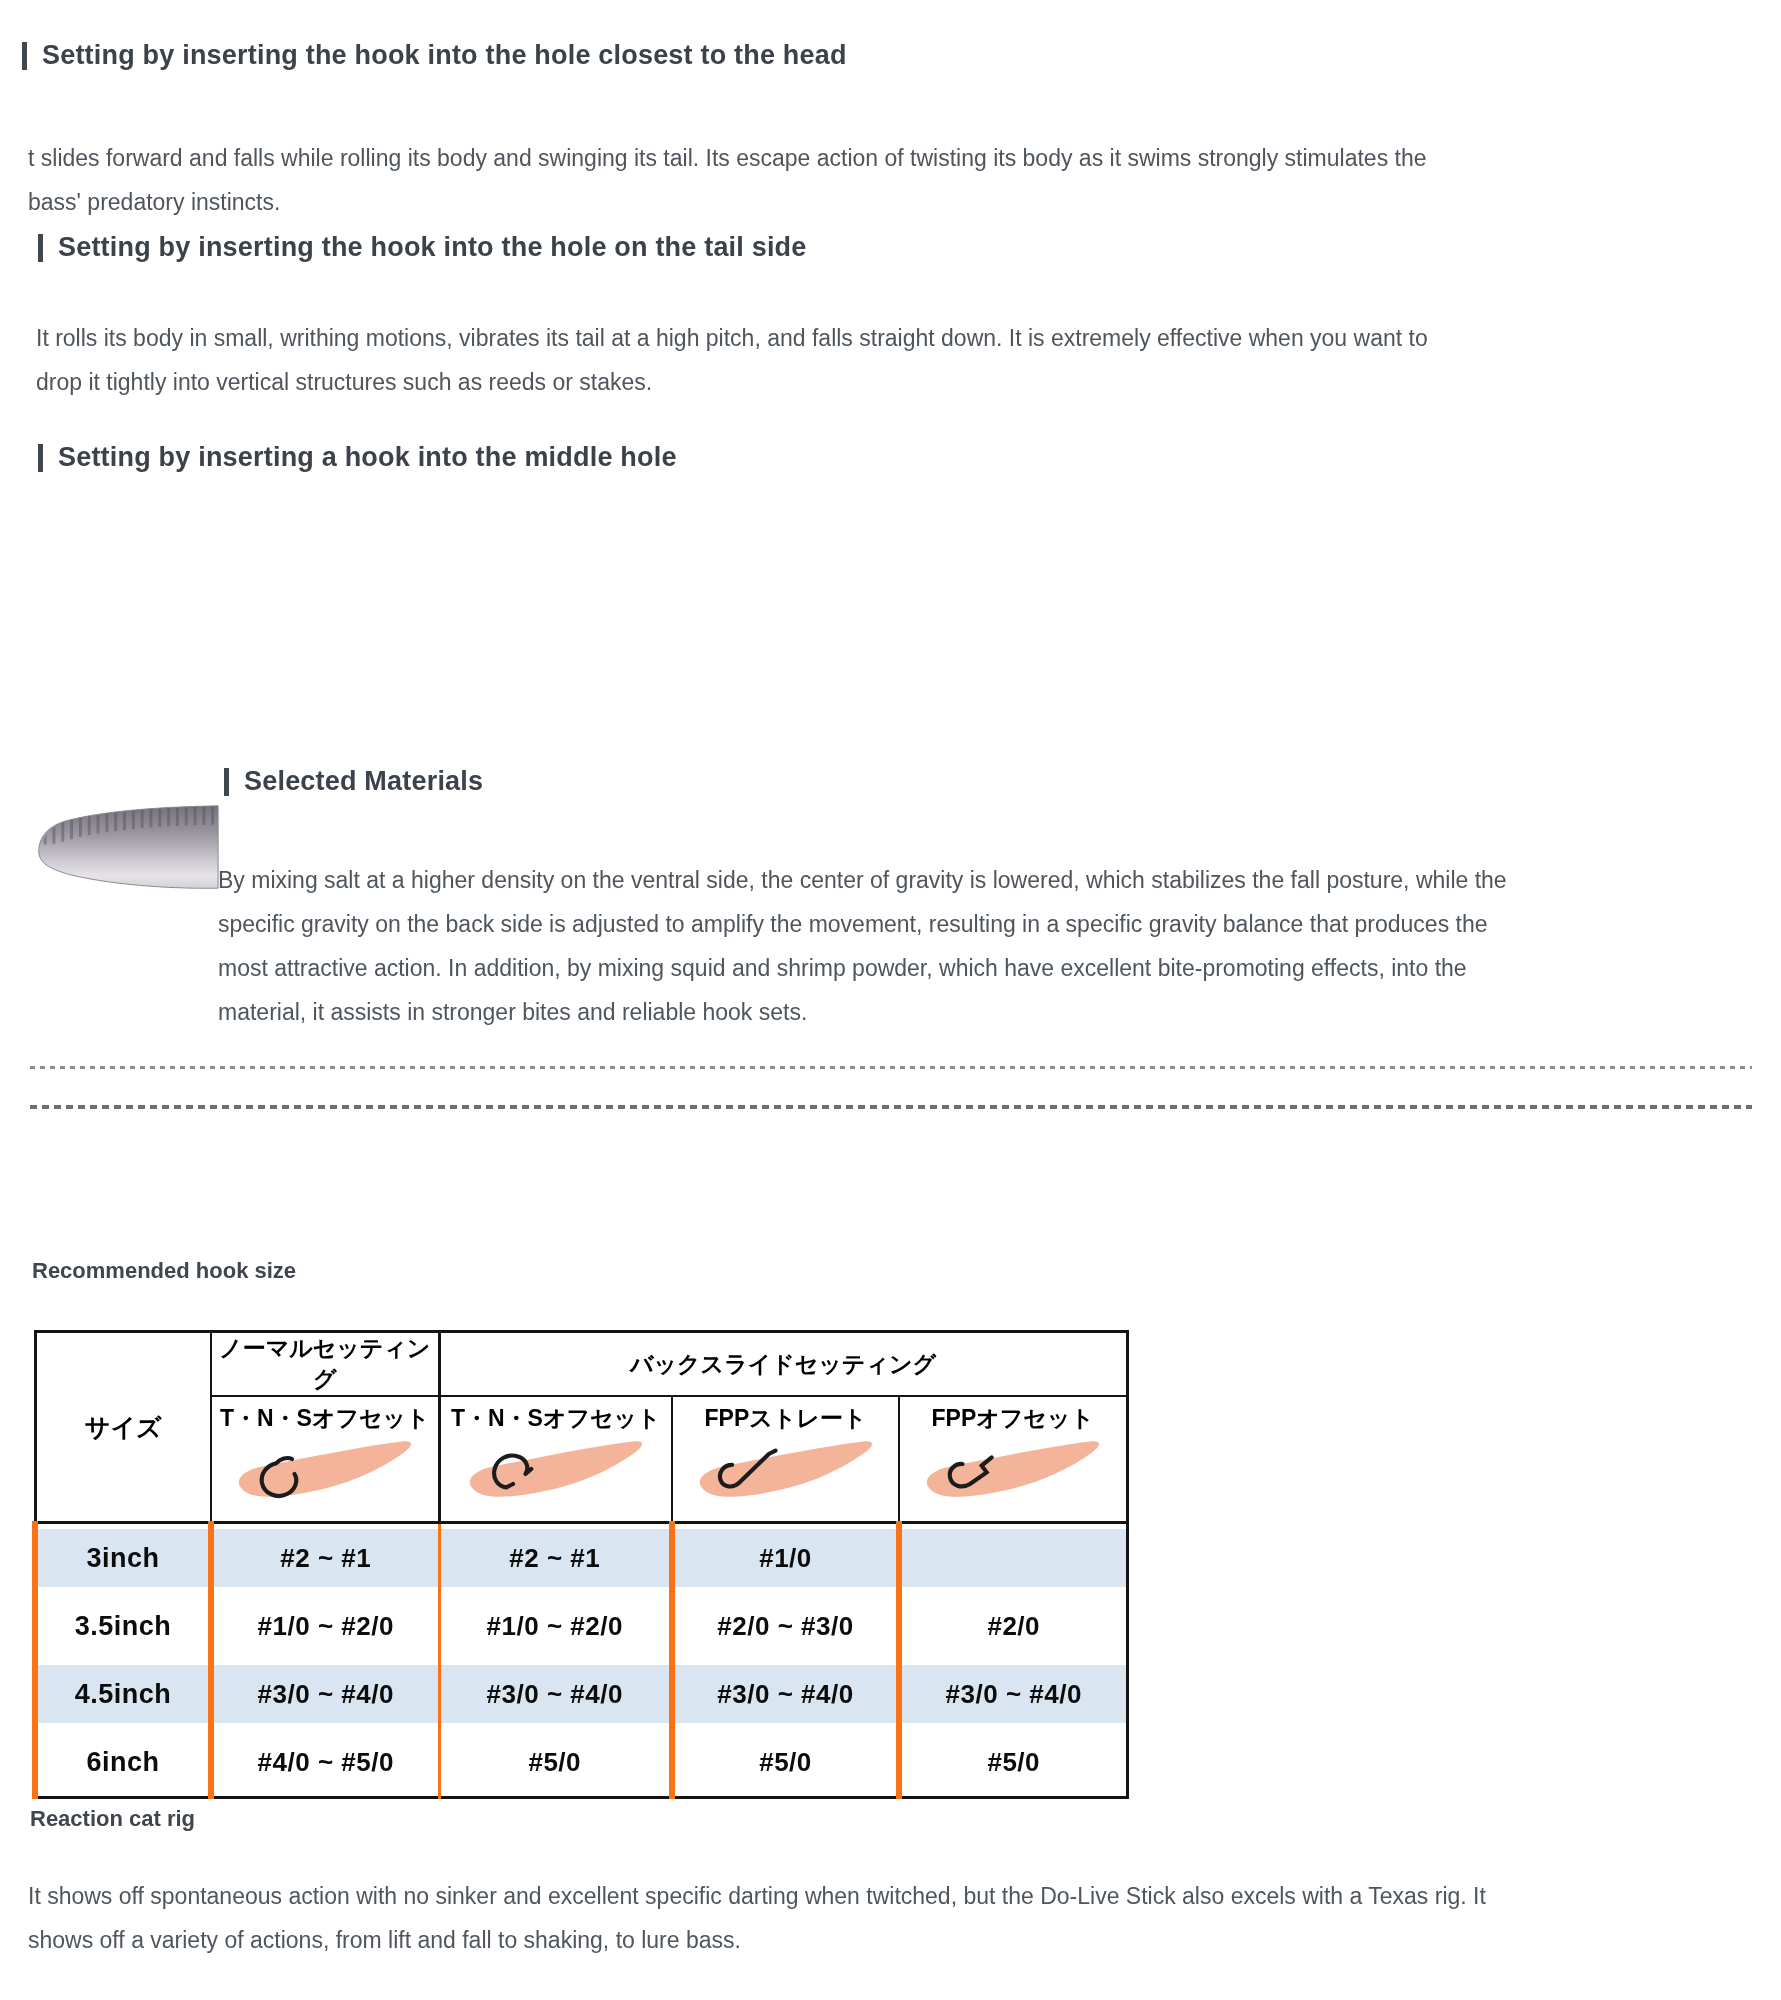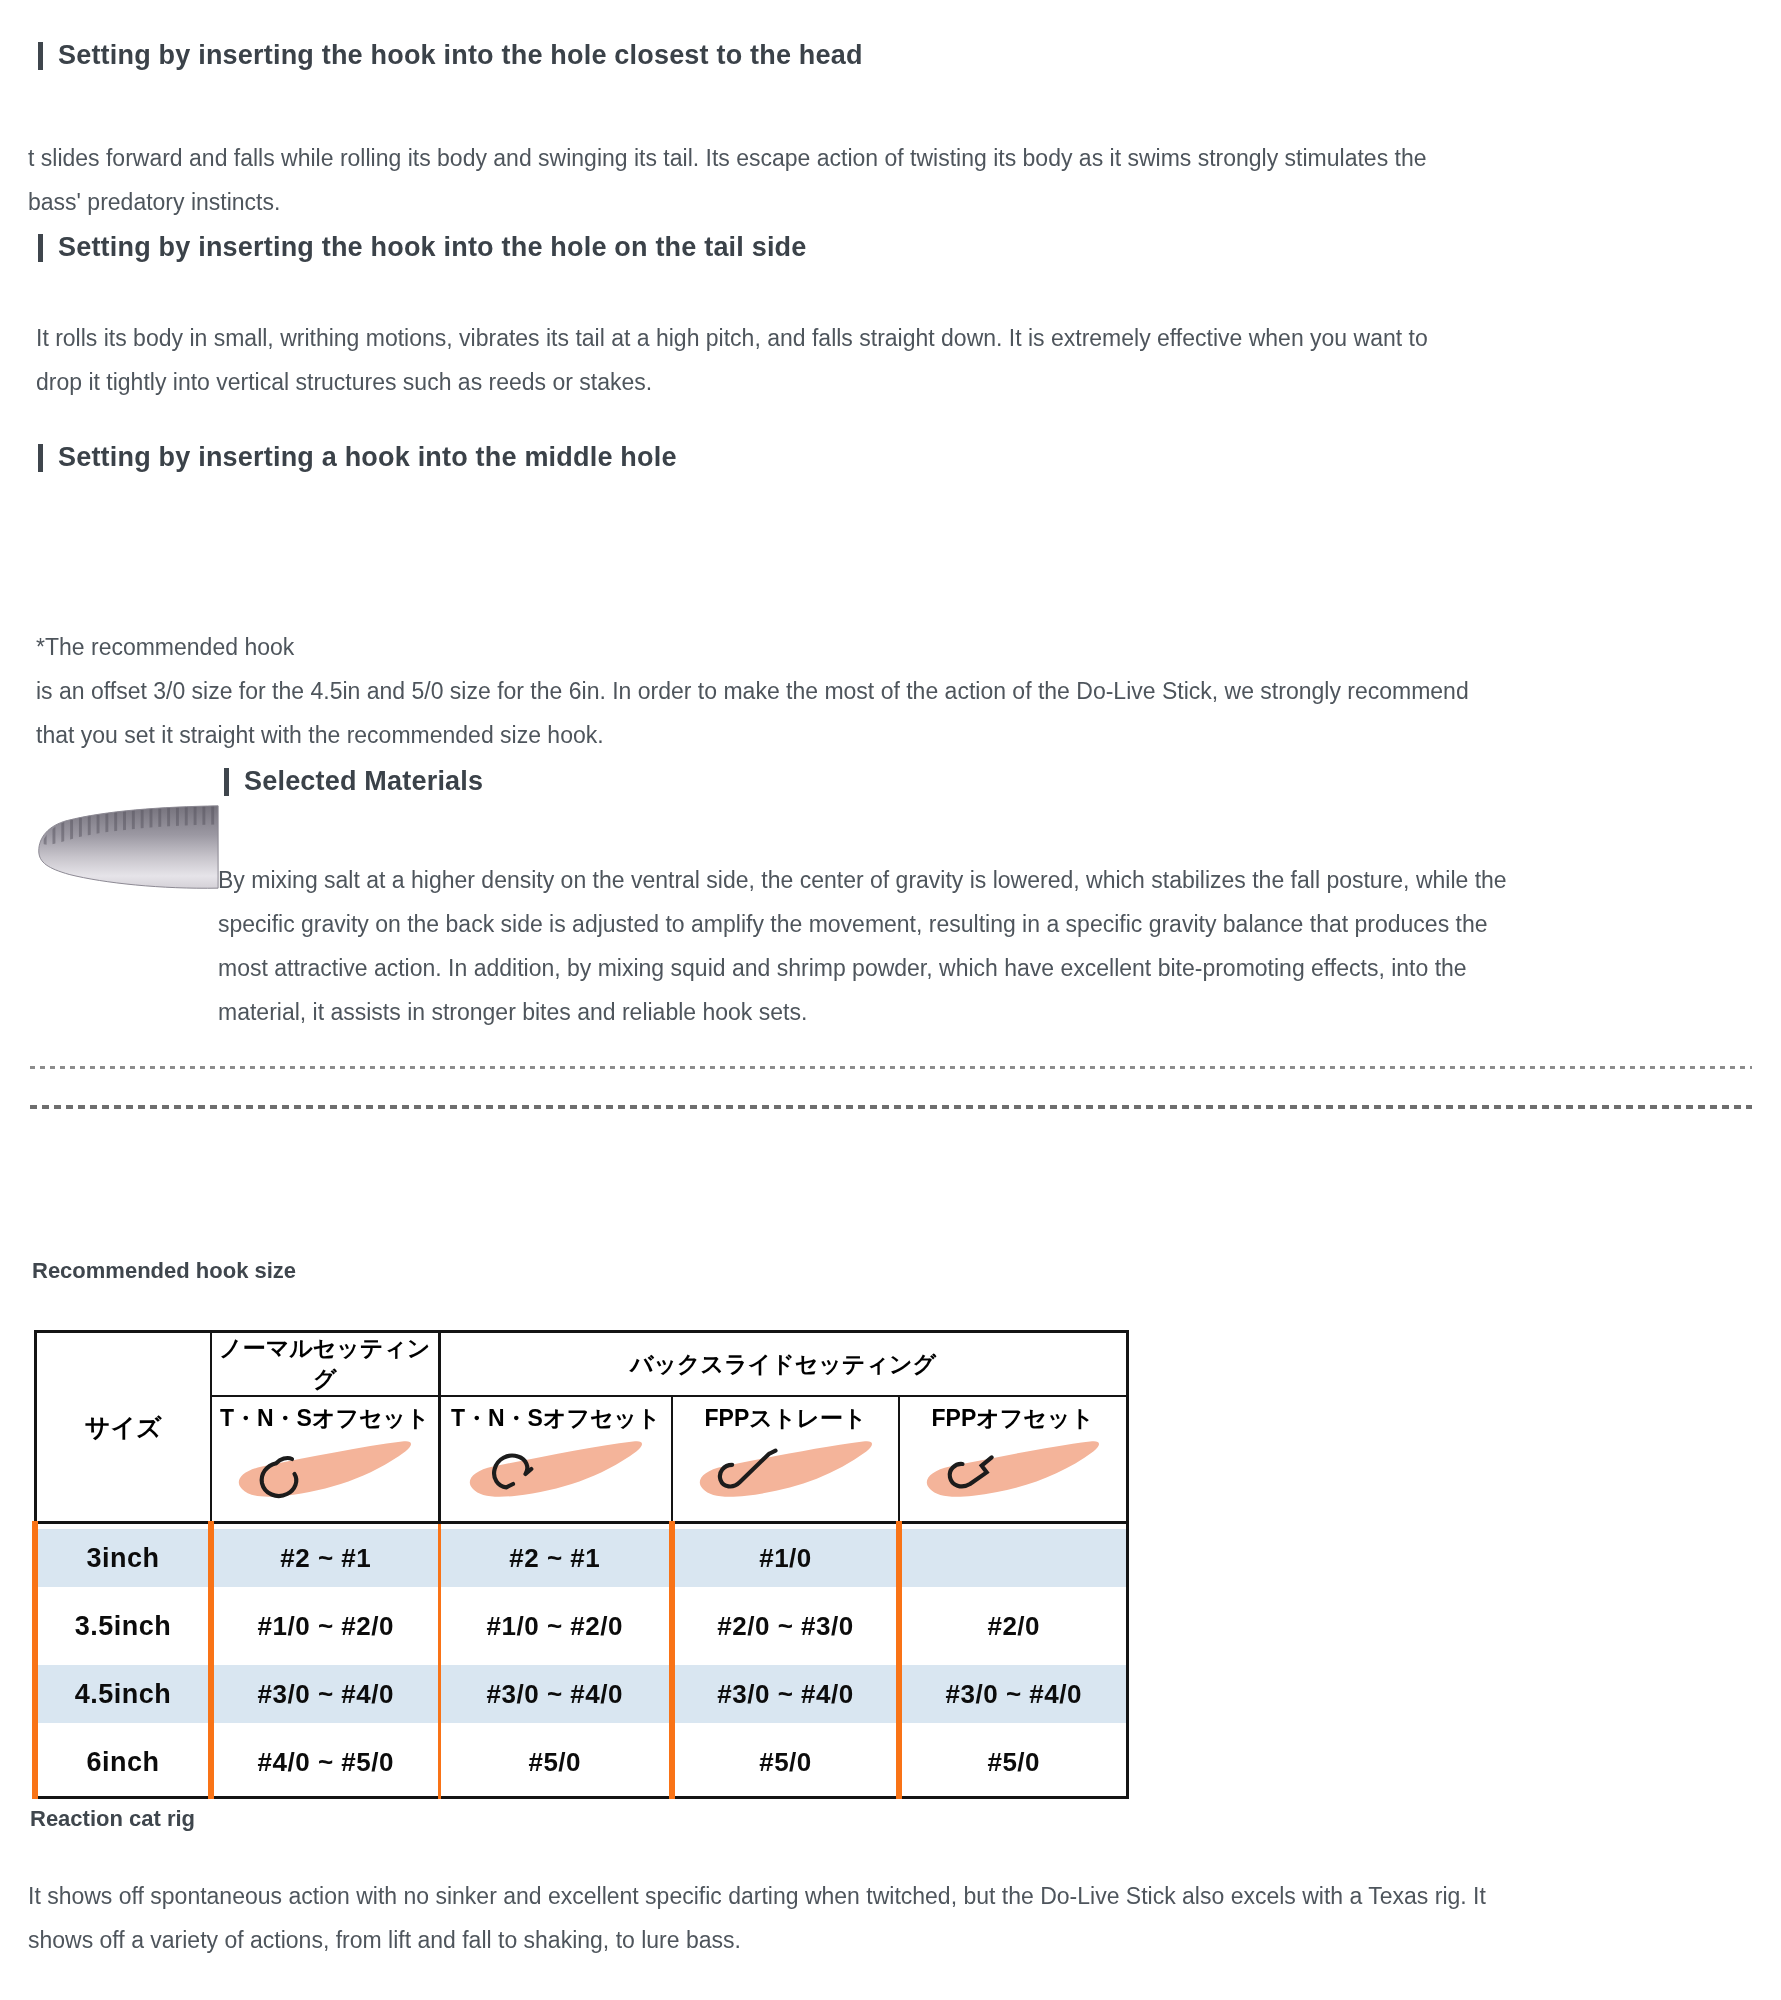--- a/index.html
+++ b/index.html
@@ -39,42 +39,39 @@
     font-size:26px; font-weight:600; color:#0c0c0c; letter-spacing:0.5px;
   }
   table.hook-table tbody tr.striped td { background-color:#d9e6f1; background-clip:content-box; }
   table.hook-table tbody td.size-cell { font-size:27px; }
 </style>
 </head>
 <body>
 
 <div class="page">
 
-  <div class="abs sec-h" style="left:38px; top:40px;">
+  <div class="abs sec-h" style="left:22px; top:40px;">
     <span class="bar"></span>
     <span>Setting by inserting the hook into the hole closest to the head</span>
   </div>
   <div class="abs body-text" style="left:28px; top:136px; width:1745px;">t slides forward and falls while rolling its body and swinging its tail. Its escape action of twisting its body as it swims strongly stimulates the
 bass' predatory instincts.</div>
 
   <div class="abs sec-h" style="left:38px; top:232px;">
     <span class="bar"></span>
     <span>Setting by inserting the hook into the hole on the tail side</span>
   </div>
   <div class="abs body-text" style="left:36px; top:316px; width:1740px;">It rolls its body in small, writhing motions, vibrates its tail at a high pitch, and falls straight down. It is extremely effective when you want to
 drop it tightly into vertical structures such as reeds or stakes.</div>
 
   <div class="abs sec-h" style="left:38px; top:442px;">
     <span class="bar"></span>
     <span>Setting by inserting a hook into the middle hole</span>
   </div>
 
-  <div class="abs body-text" style="left:36px; top:625px; width:1740px;">*The recommended hook
-is an offset 3/0 size for the 4.5in and 5/0 size for the 6in. In order to make the most of the action of the Do-Live Stick, we strongly recommend
-that you set it straight with the recommended size hook.</div>
 
   <div class="abs sec-h" style="left:224px; top:766px;">
     <span class="bar"></span>
     <span>Selected Materials</span>
   </div>
 
   <svg class="abs" style="left:30px; top:798px;" width="190" height="98" viewBox="0 0 190 100" role="img">
     <defs>
       <linearGradient id="wormGrad" x1="0" y1="0" x2="0" y2="1">
         <stop offset="0" stop-color="#75727c"></stop>

